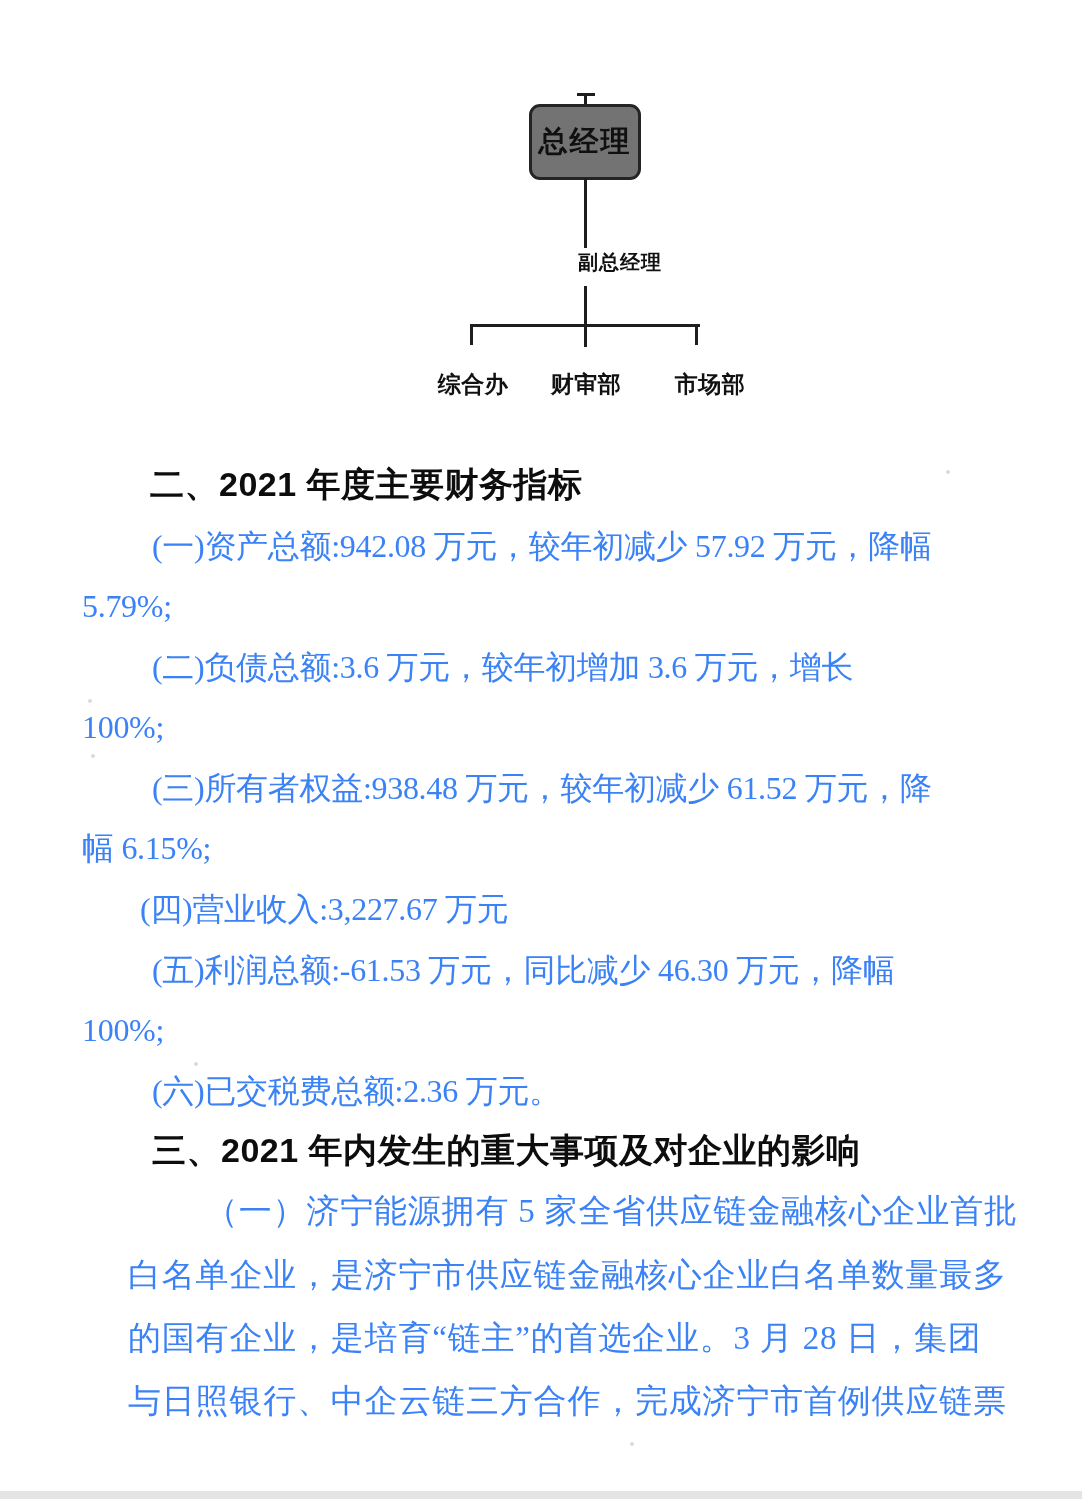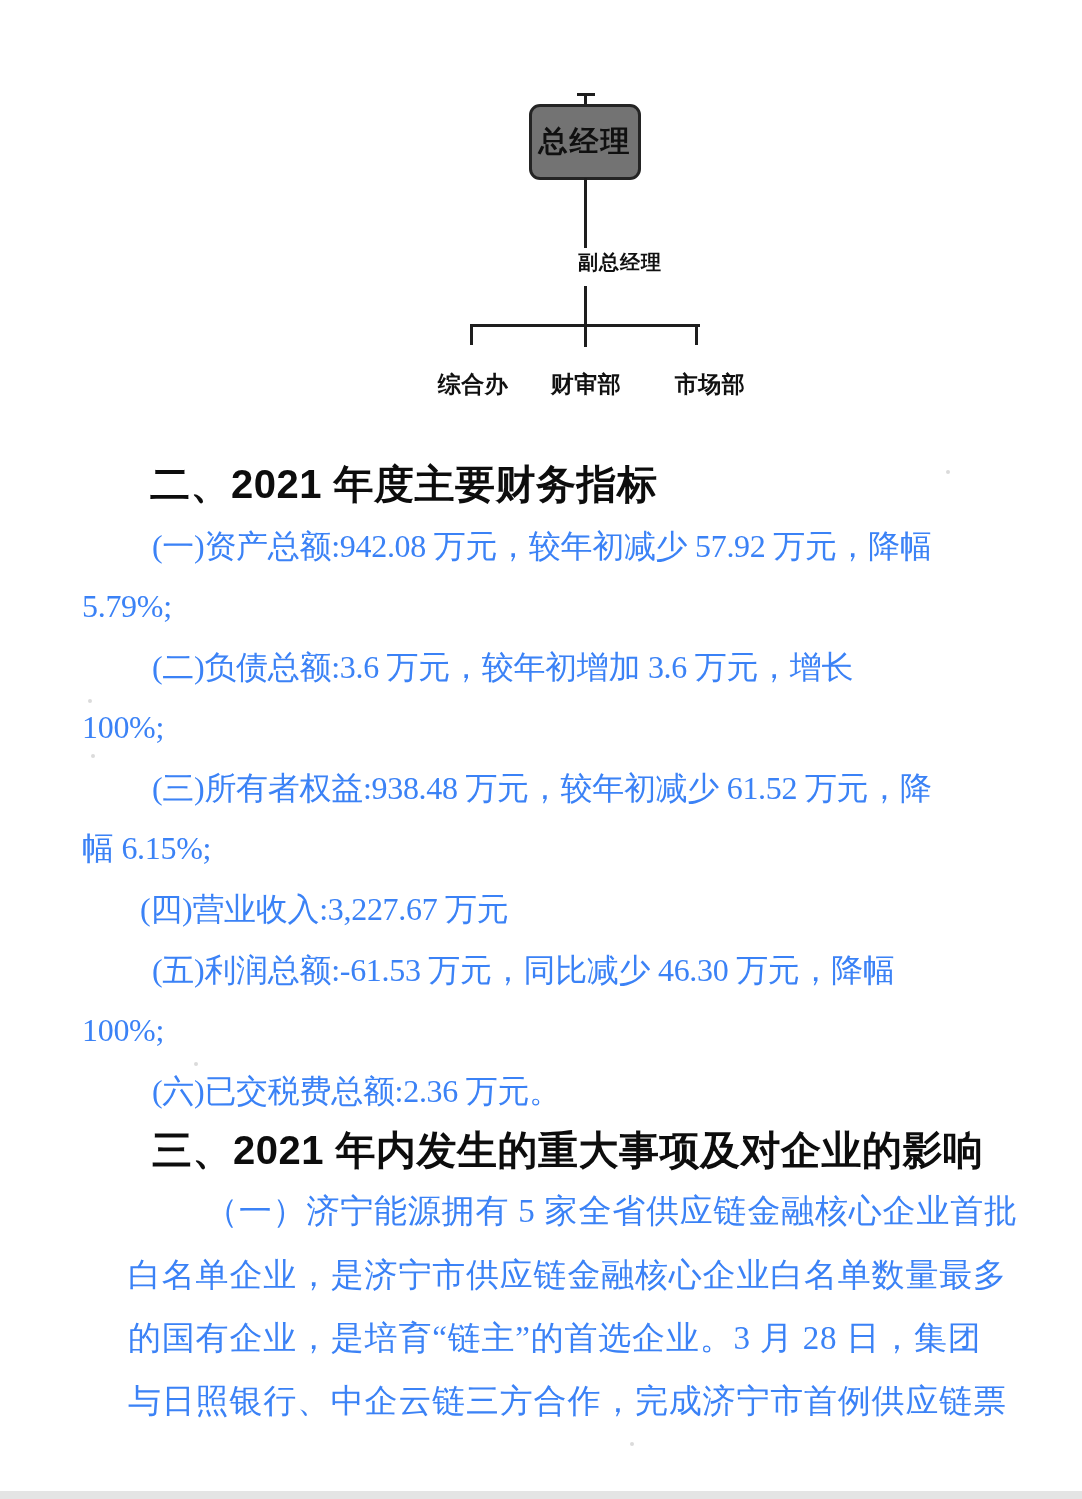--- a/index.html
+++ b/index.html
@@ -15,21 +15,21 @@
     position: absolute;
     white-space: nowrap;
     color: #3b82f6;
     font-size: 32px;
     line-height: 40px;
     letter-spacing: -0.3px;
   }
   .hd {
     font-family: "Liberation Sans", "DejaVu Sans", sans-serif;
     font-weight: 700;
-    font-size: 40px;
+    font-size: 34px;
     letter-spacing: 0.5px;
     color: #0d0d0d;
   }
   .ev { font-size: 33px; letter-spacing: 0.8px; }
 
   
   .cline { position: absolute; background: #1e1e1e; }
   .obox {
     position: absolute;
     left: 529px; top: 104px;

